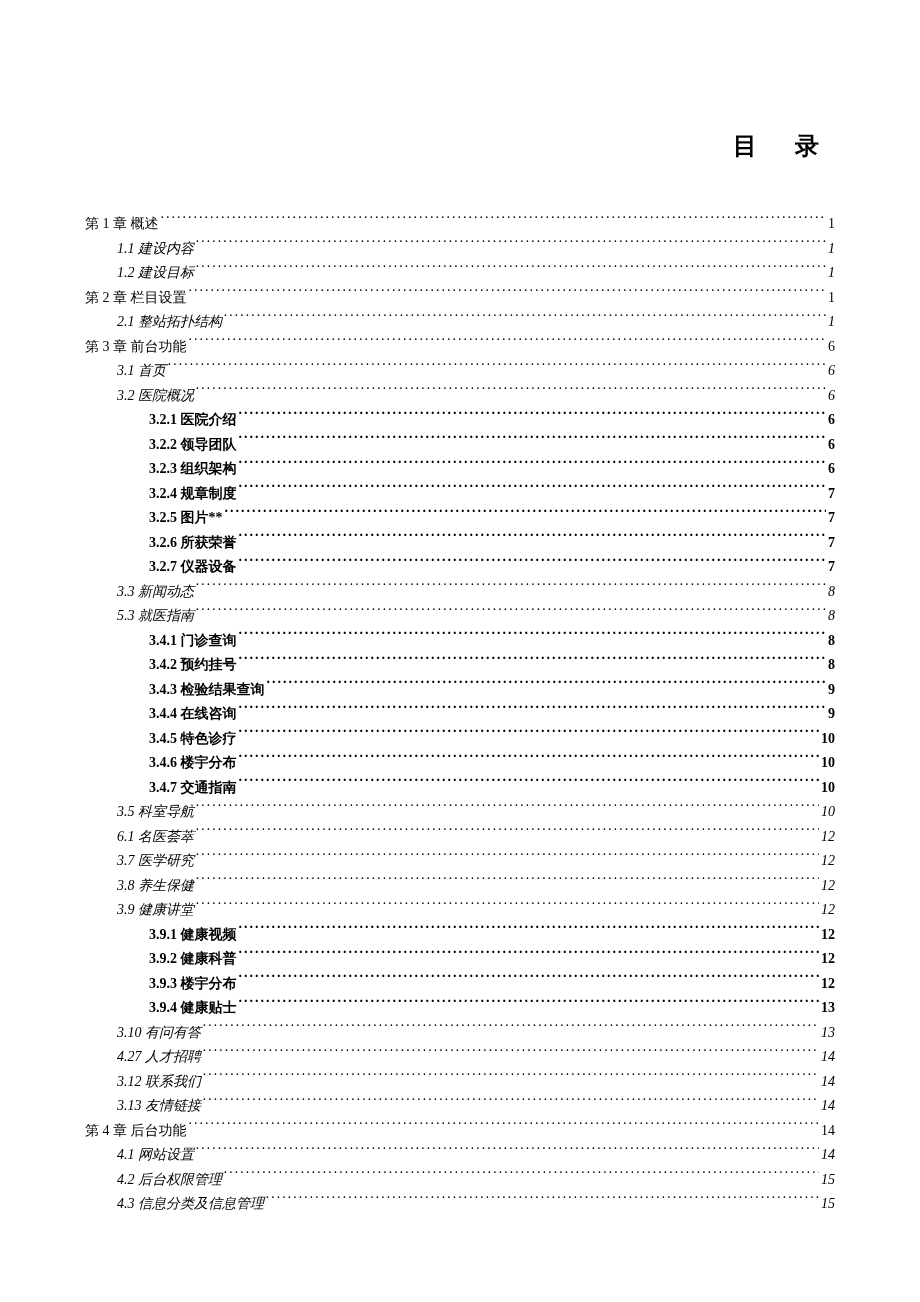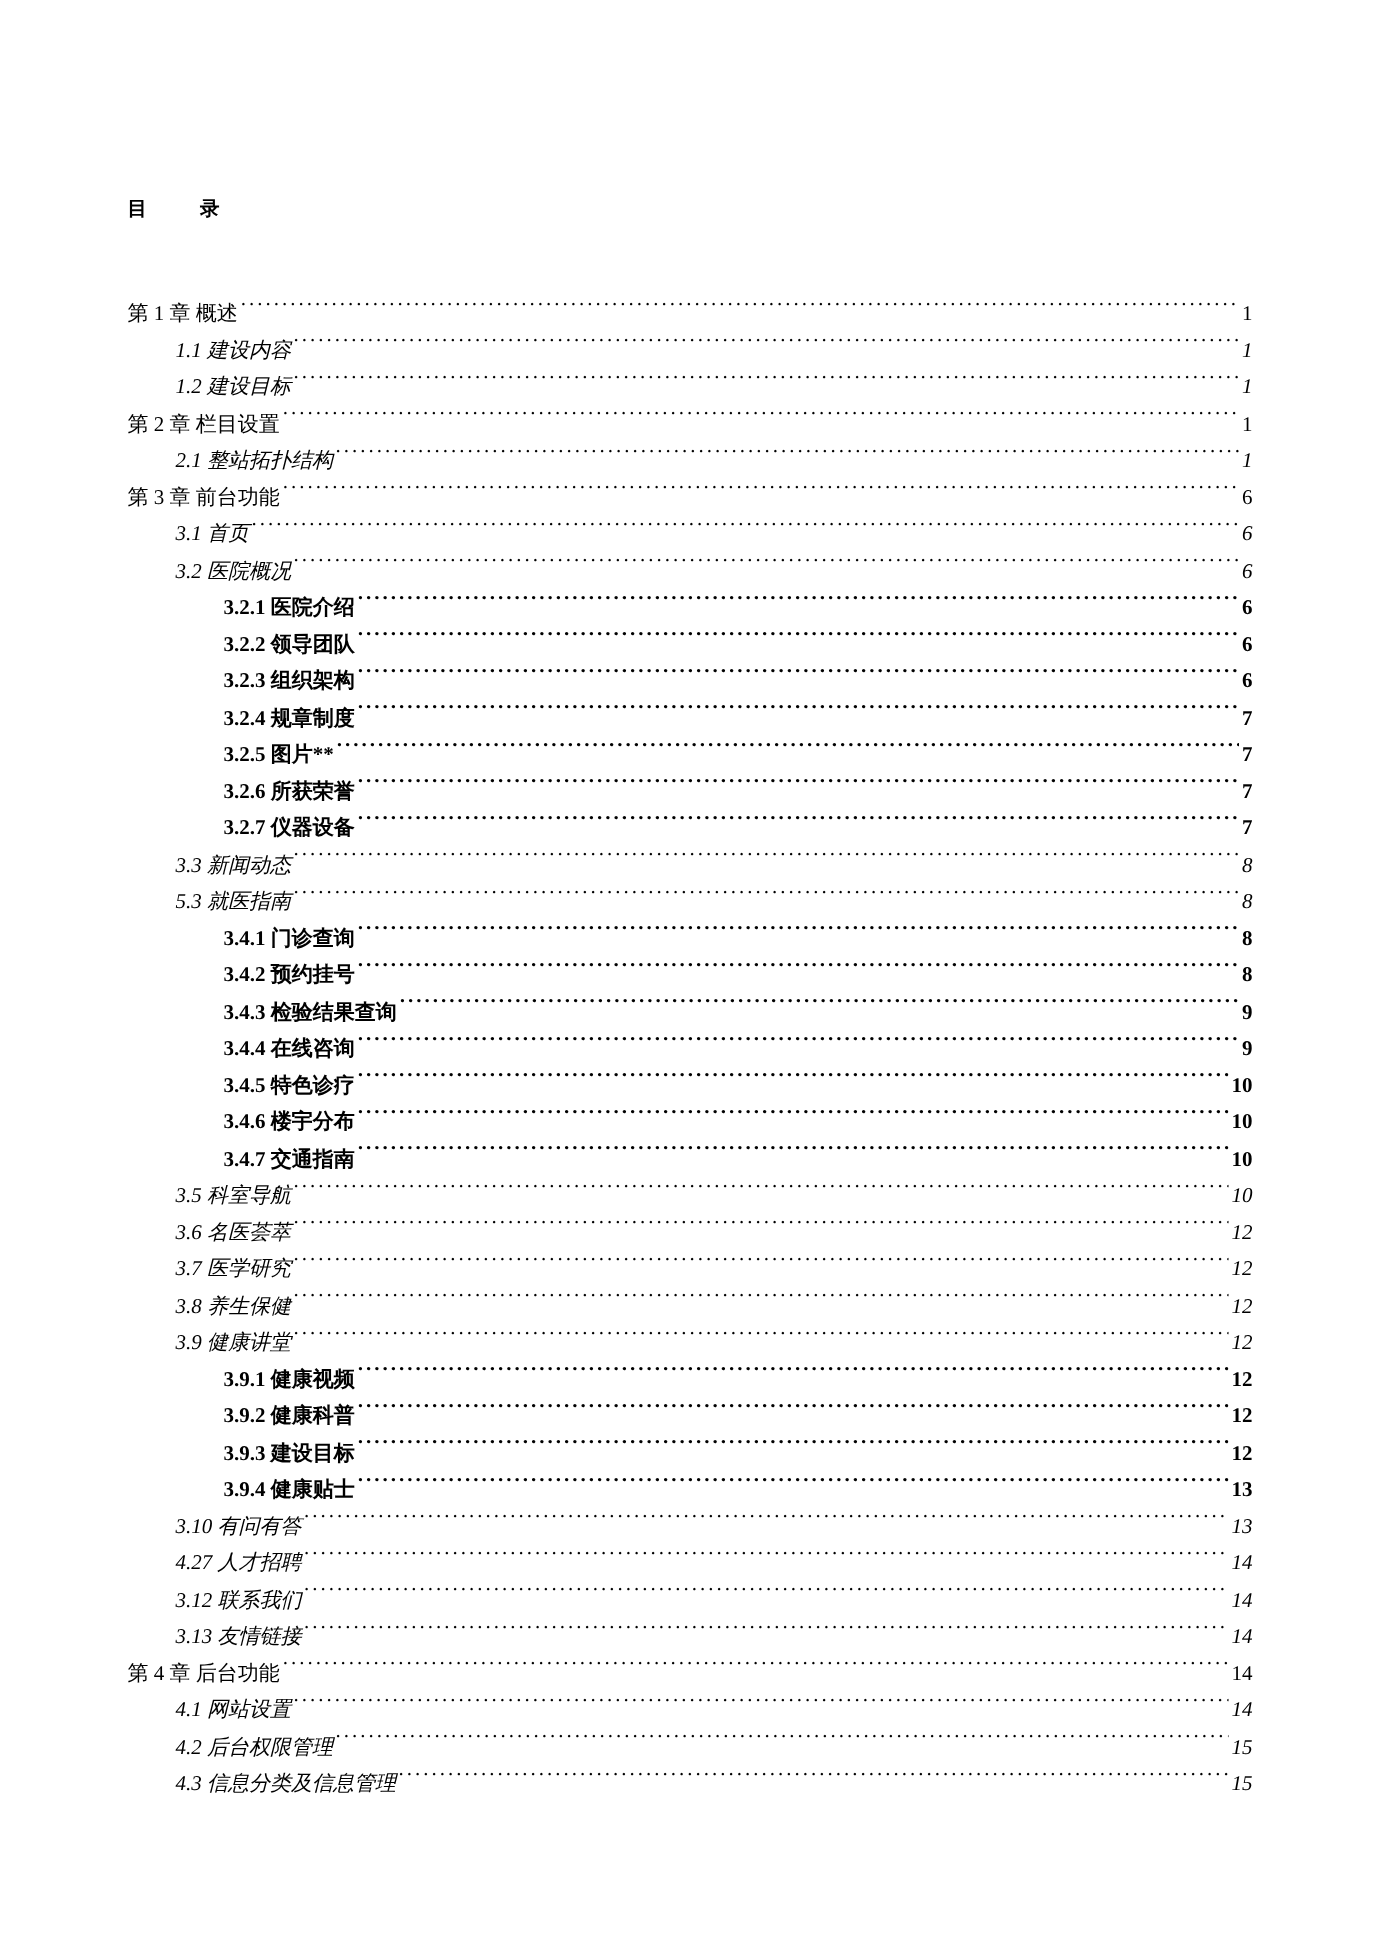--- a/index.html
+++ b/index.html
@@ -10,22 +10,22 @@
     body {
       width: 920px;
       height: 1302px;
       background: #fff;
       font-family: "SimSun", "宋体", serif;
       font-size: 14px;
       color: #000;
       padding: 130px 85px 60px 85px;
     }
     .toc-title {
-      text-align: left;
-      font-size: 13px;
+      text-align: right;
+      font-size: 24px;
       font-weight: bold;
       letter-spacing: 16px;
       margin-bottom: 50px;
     }
     .toc-container {
       width: 100%;
     }
     .toc-row {
       display: flex;
       align-items: flex-start;
@@ -183,21 +183,21 @@
       <span class="toc-label">3.4.7 交通指南</span>
       <span class="toc-dots"></span>
       <span class="toc-page">10</span>
     </div>
     <div class="toc-row indent-1">
       <span class="toc-label">3.5 科室导航</span>
       <span class="toc-dots"></span>
       <span class="toc-page">10</span>
     </div>
     <div class="toc-row indent-1">
-      <span class="toc-label">3.6 名医荟萃</span>
+      <span class="toc-label">6.1 名医荟萃</span>
       <span class="toc-dots"></span>
       <span class="toc-page">12</span>
     </div>
     <div class="toc-row indent-1">
       <span class="toc-label">3.7 医学研究</span>
       <span class="toc-dots"></span>
       <span class="toc-page">12</span>
     </div>
     <div class="toc-row indent-1">
       <span class="toc-label">3.8 养生保健</span>
@@ -213,21 +213,21 @@
       <span class="toc-label">3.9.1 健康视频</span>
       <span class="toc-dots"></span>
       <span class="toc-page">12</span>
     </div>
     <div class="toc-row indent-2">
       <span class="toc-label">3.9.2 健康科普</span>
       <span class="toc-dots"></span>
       <span class="toc-page">12</span>
     </div>
     <div class="toc-row indent-2">
-      <span class="toc-label">3.9.3 建设目标</span>
+      <span class="toc-label">3.9.3 楼宇分布</span>
       <span class="toc-dots"></span>
       <span class="toc-page">12</span>
     </div>
     <div class="toc-row indent-2">
       <span class="toc-label">3.9.4 健康贴士</span>
       <span class="toc-dots"></span>
       <span class="toc-page">13</span>
     </div>
     <div class="toc-row indent-1">
       <span class="toc-label">3.10 有问有答</span>

